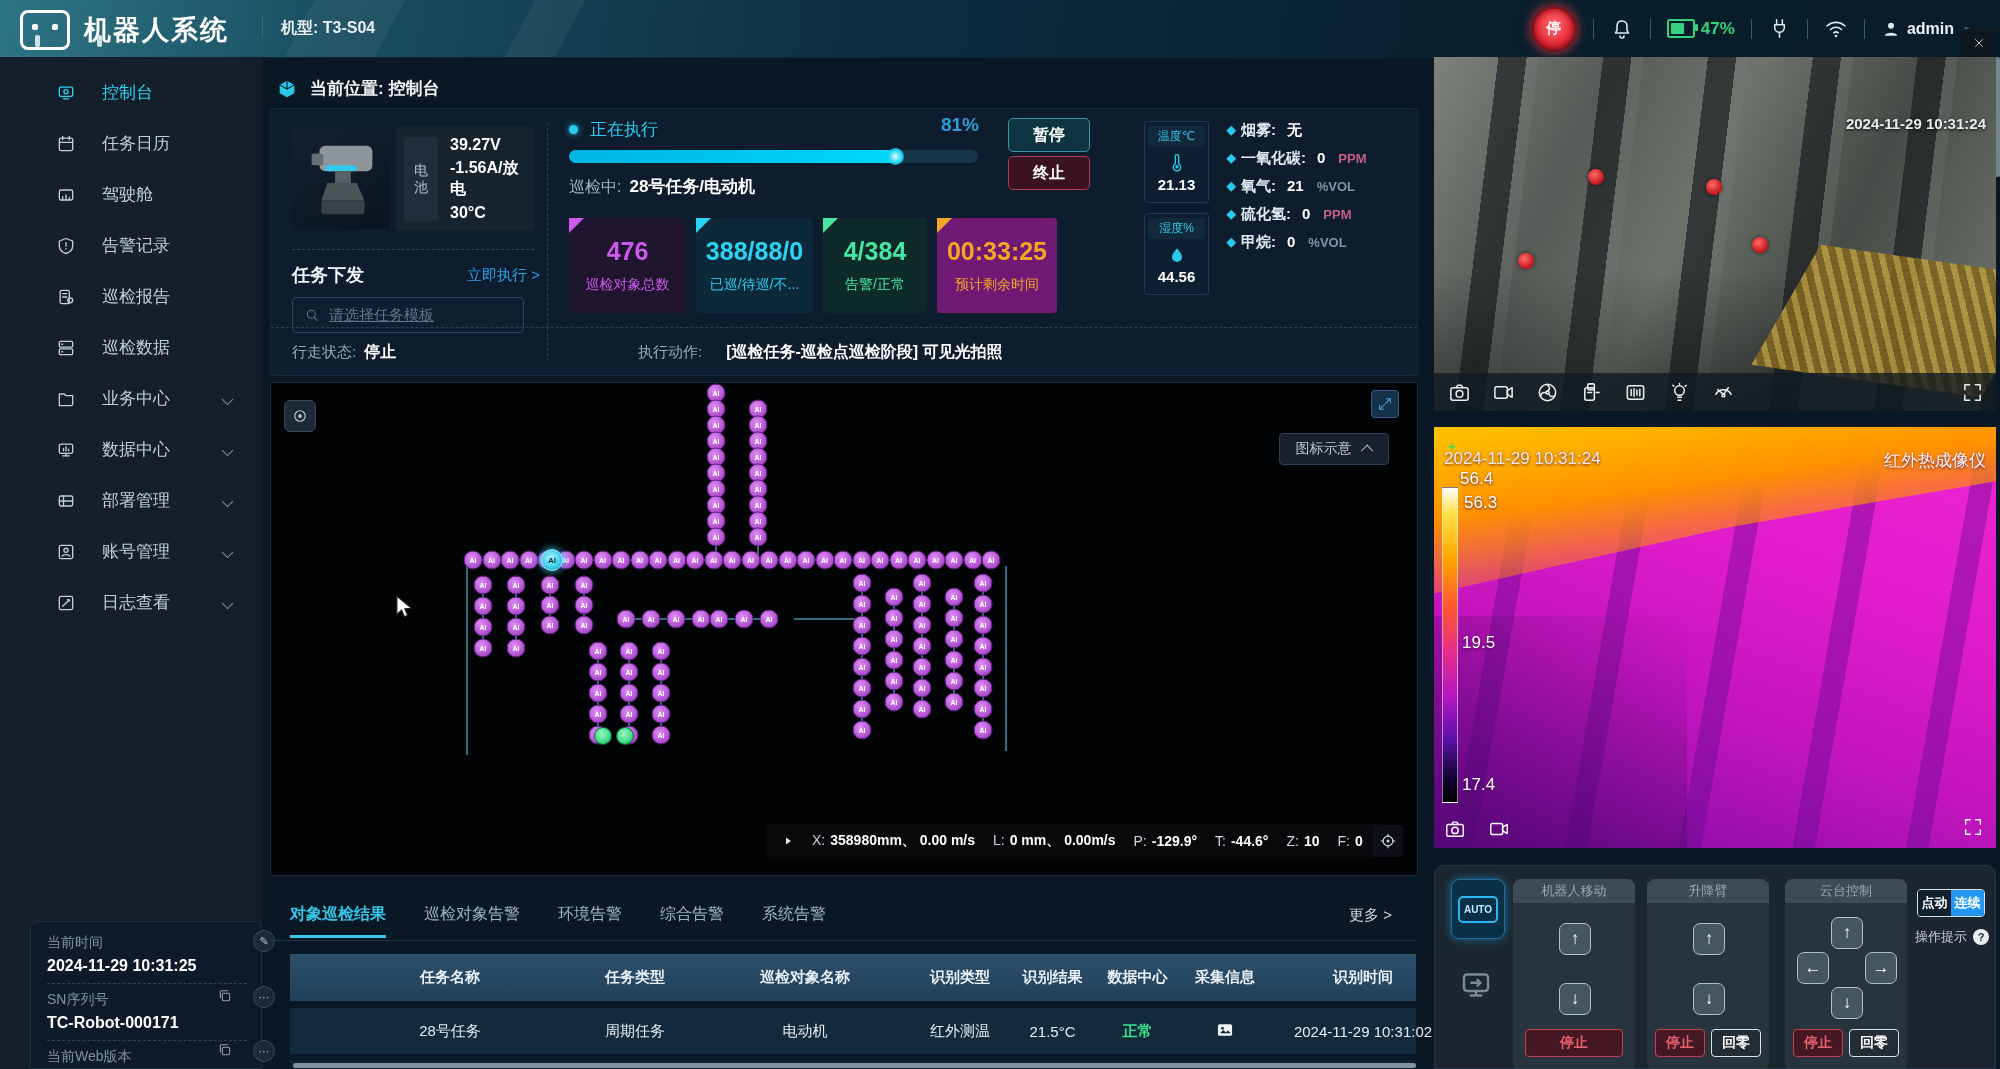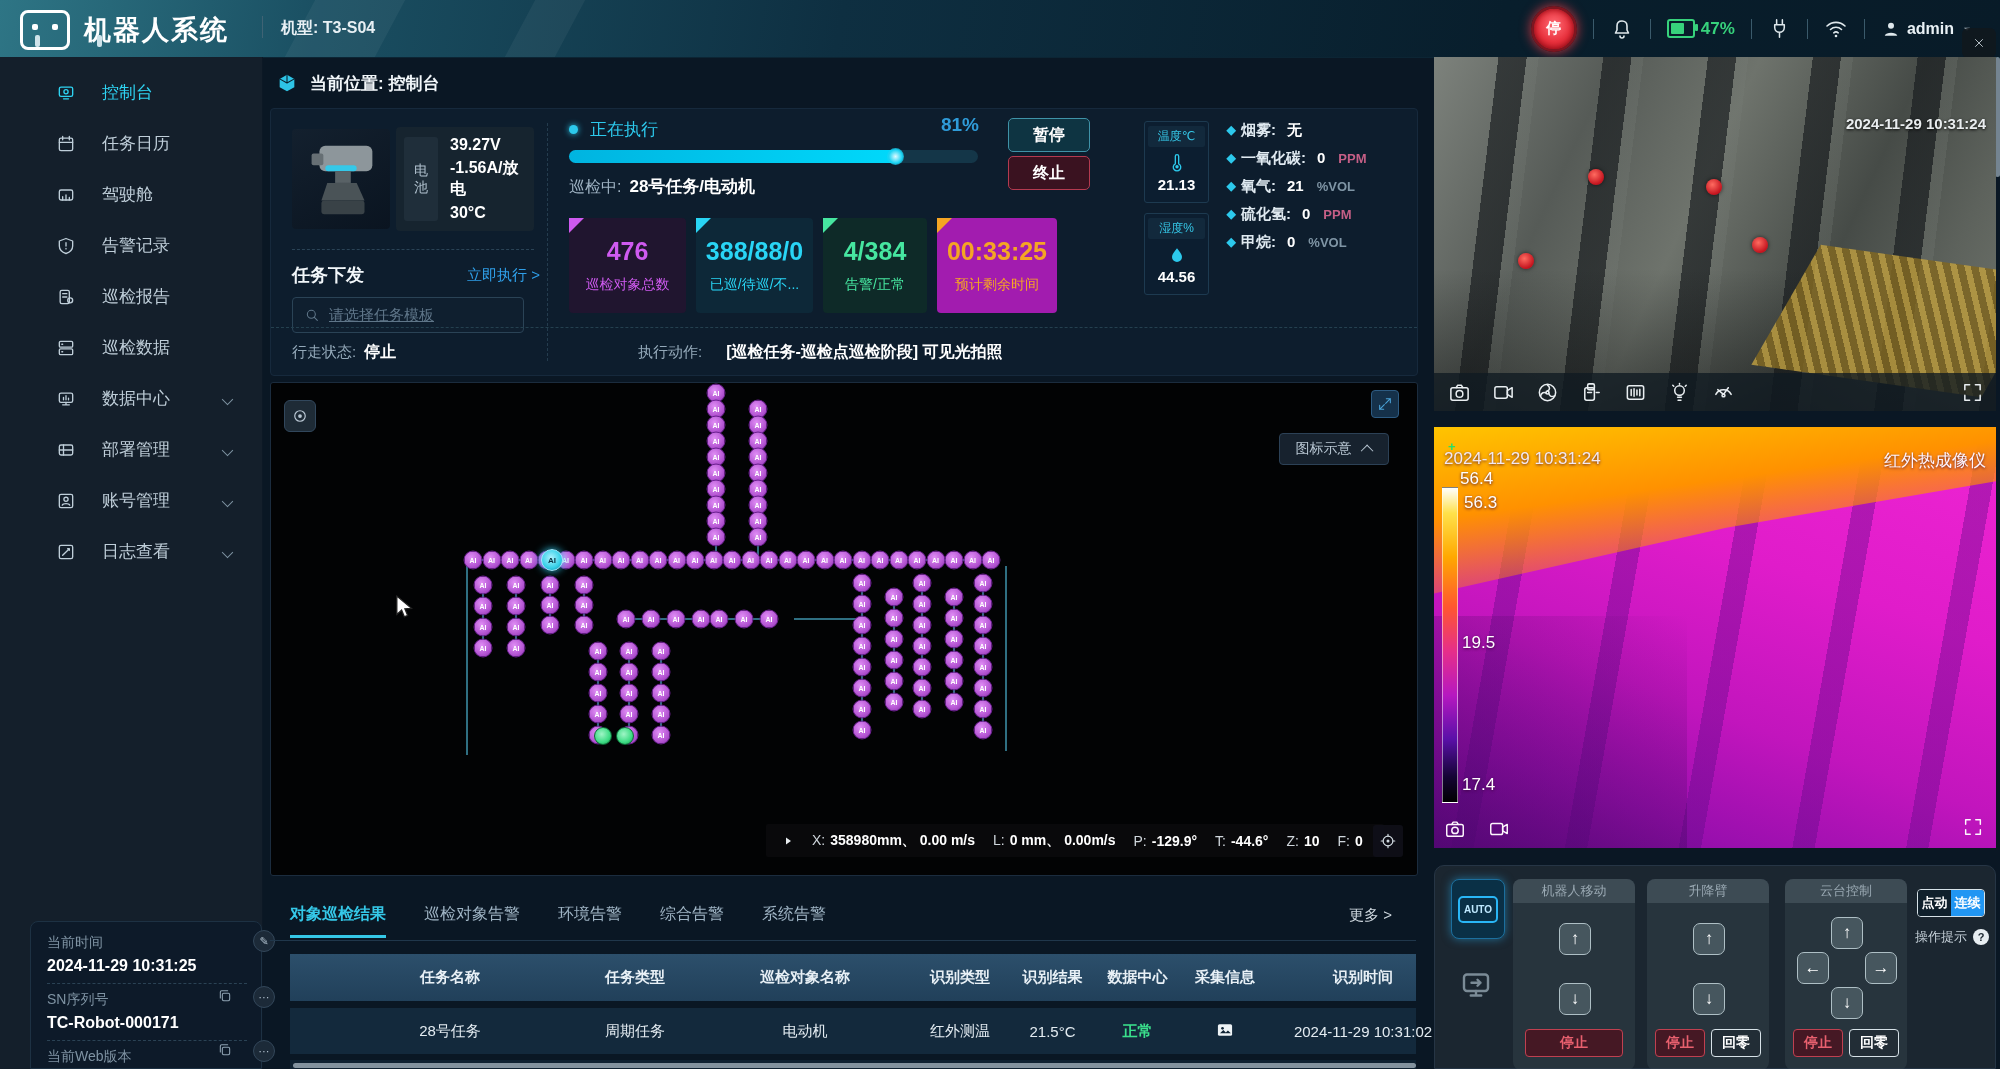--- a/index.html
+++ b/index.html
@@ -52,21 +52,21 @@
   #side-info{position:absolute;left:30px;top:864px;width:232px;height:148px;background:#0d1a29;
     border:1px solid #1d3143;border-radius:8px 8px 0 0;padding:12px 14px 0 16px;box-sizing:border-box;}
   #side-info .lbl{font-size:14px;color:#7f93a3;}
   #side-info .val{font-size:16px;color:#fff;font-weight:bold;margin-top:5px;}
   #side-info .dash{border-top:1px dashed #2a4254;margin:8px 0 7px 0;}
   .round-mini{position:absolute;width:20px;height:20px;border-radius:50%;background:#1c2a38;border:1px solid #33475a;
     color:#aebecb;display:flex;align-items:center;justify-content:center;font-size:11px;}
   .copy-mini{position:absolute;width:16px;height:16px;color:#8fa3b2;}
 
   
-  #breadcrumb{left:276px;top:66px;height:34px;display:flex;align-items:center;gap:12px;}
+  #breadcrumb{left:276px;top:66px;height:34px;display:flex;align-items:flex-end;gap:12px;}
   #breadcrumb .cube{width:22px;height:22px;color:#2ec4e6;}
   #breadcrumb .txt{font-size:17px;font-weight:bold;color:#f2f7fa;}
 
   
   #status-panel{left:270px;top:108px;width:1146px;height:266px;background:#0d1d2d;
     border:1px solid #16293c;border-radius:4px;}
   #robot-img{left:21px;top:20px;width:98px;height:100px;background:linear-gradient(150deg,#13202e,#0a1420);border-radius:4px;}
   #battery-card{left:125px;top:18px;width:138px;height:104px;background:#16242f;border-radius:4px;display:flex;}
   #battery-card .vlabel{width:34px;margin:10px 0 10px 8px;background:#1f2e3a;border-radius:3px;color:#aebfcc;
     font-size:14px;display:flex;flex-direction:column;align-items:center;justify-content:center;line-height:17px;}
@@ -347,20 +347,29 @@
             <rect x="4" y="4" width="16" height="7" rx="1.5"></rect>
             <rect x="4" y="13" width="16" height="7" rx="1.5"></rect>
             <path d="M7 7.5h1M7 16.5h1"></path>
           </svg>
         </span>
         <span>巡检数据</span>
       </div>
       <div class="side-item">
         <span class="ic">
           <svg viewBox="0 0 24 24" width="100%" height="100%" fill="none" stroke="currentColor" stroke-width="1.6" stroke-linecap="round" stroke-linejoin="round">
+            <path d="M4 6h6l2 2h8v10a2 2 0 0 1-2 2H4z"></path>
+          </svg>
+        </span>
+        <span>业务中心</span>
+        <span class="chev"></span>
+      </div>
+      <div class="side-item">
+        <span class="ic">
+          <svg viewBox="0 0 24 24" width="100%" height="100%" fill="none" stroke="currentColor" stroke-width="1.6" stroke-linecap="round" stroke-linejoin="round">
             <rect x="4" y="5" width="16" height="11" rx="2"></rect>
             <path d="M12 16v3M8 19h8M9 13v-3M12 13V8M15 13v-2"></path>
           </svg>
         </span>
         <span>数据中心</span>
         <span class="chev"></span>
       </div>
       <div class="side-item">
         <span class="ic">
           <svg viewBox="0 0 24 24" width="100%" height="100%" fill="none" stroke="currentColor" stroke-width="1.6" stroke-linecap="round" stroke-linejoin="round">
@@ -484,21 +493,21 @@
       <div class="stat-card" style="left: 425px; width: 117px; background: rgb(13, 40, 56);">
         <span class="tri" style="border-color:#29d5f5 transparent transparent transparent"></span>
         <div class="v" style="color:#29d5f5">388/88/0</div>
         <div class="l" style="color:#29d5f5">已巡/待巡/不...</div>
       </div>
       <div class="stat-card" style="left: 552px; width: 104px; background: rgb(14, 42, 40);">
         <span class="tri" style="border-color:#46e6a0 transparent transparent transparent"></span>
         <div class="v" style="color:#46e6a0">4/384</div>
         <div class="l" style="color:#46e6a0">告警/正常</div>
       </div>
-      <div class="stat-card" style="left: 666px; width: 120px; background: #a21caf;">
+      <div class="stat-card" style="left: 666px; width: 120px; background: #701a75;">
         <span class="tri" style="border-color:#f5a524 transparent transparent transparent"></span>
         <div class="v" style="color:#f5a524">00:33:25</div>
         <div class="l" style="color:#f5a524">预计剩余时间</div>
       </div>
     </div>
   <div id="pause-btn" class="btn">暂停</div>
   <div id="stop-btn" class="btn">终止</div>
 
   <div class="env-card" style="top:12px">
     <div class="cap">温度℃</div>

